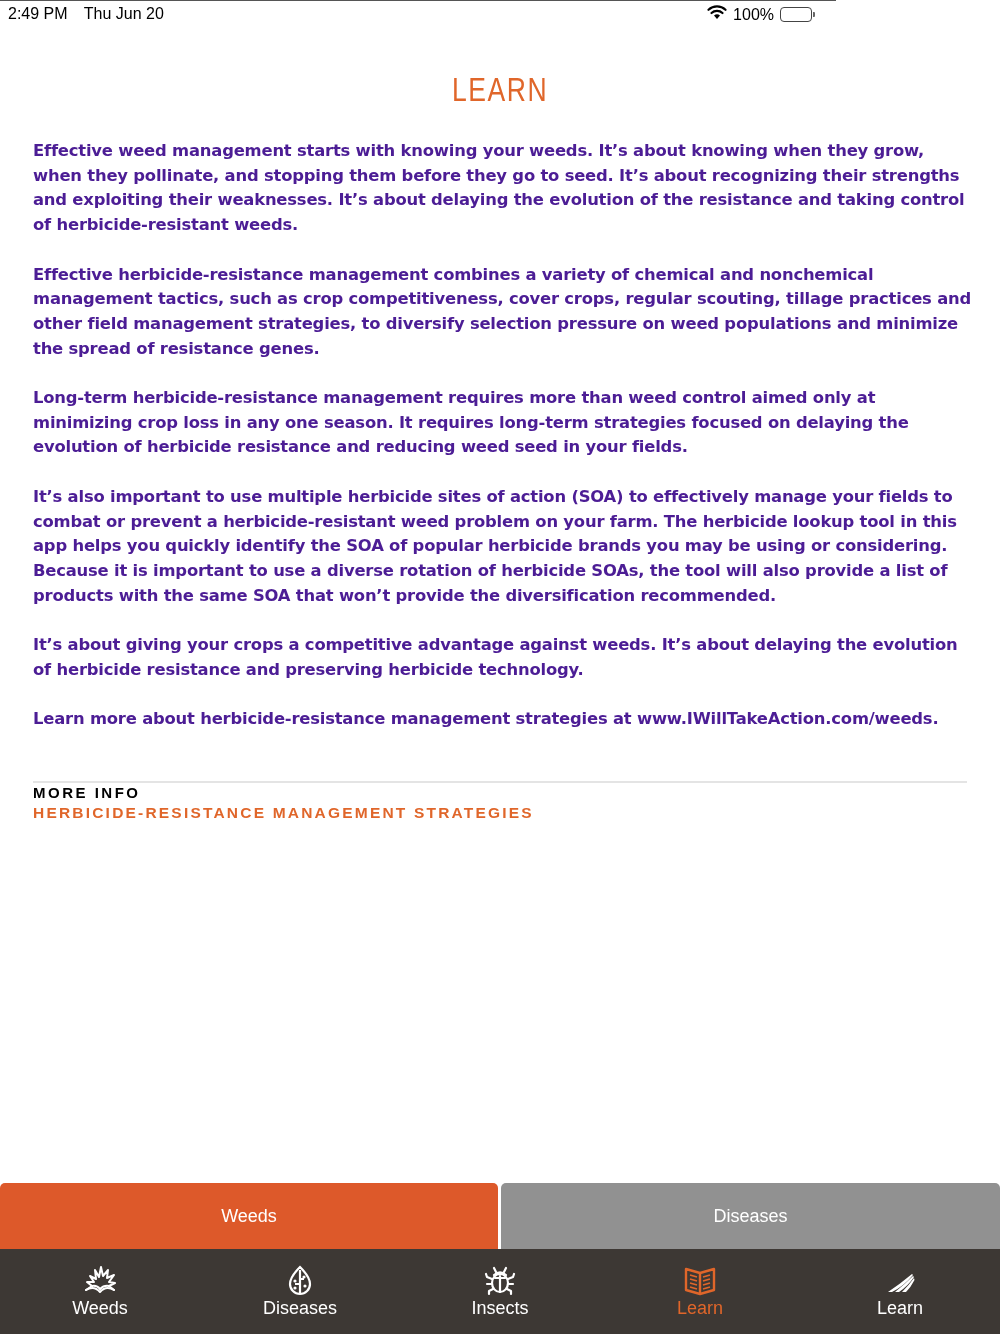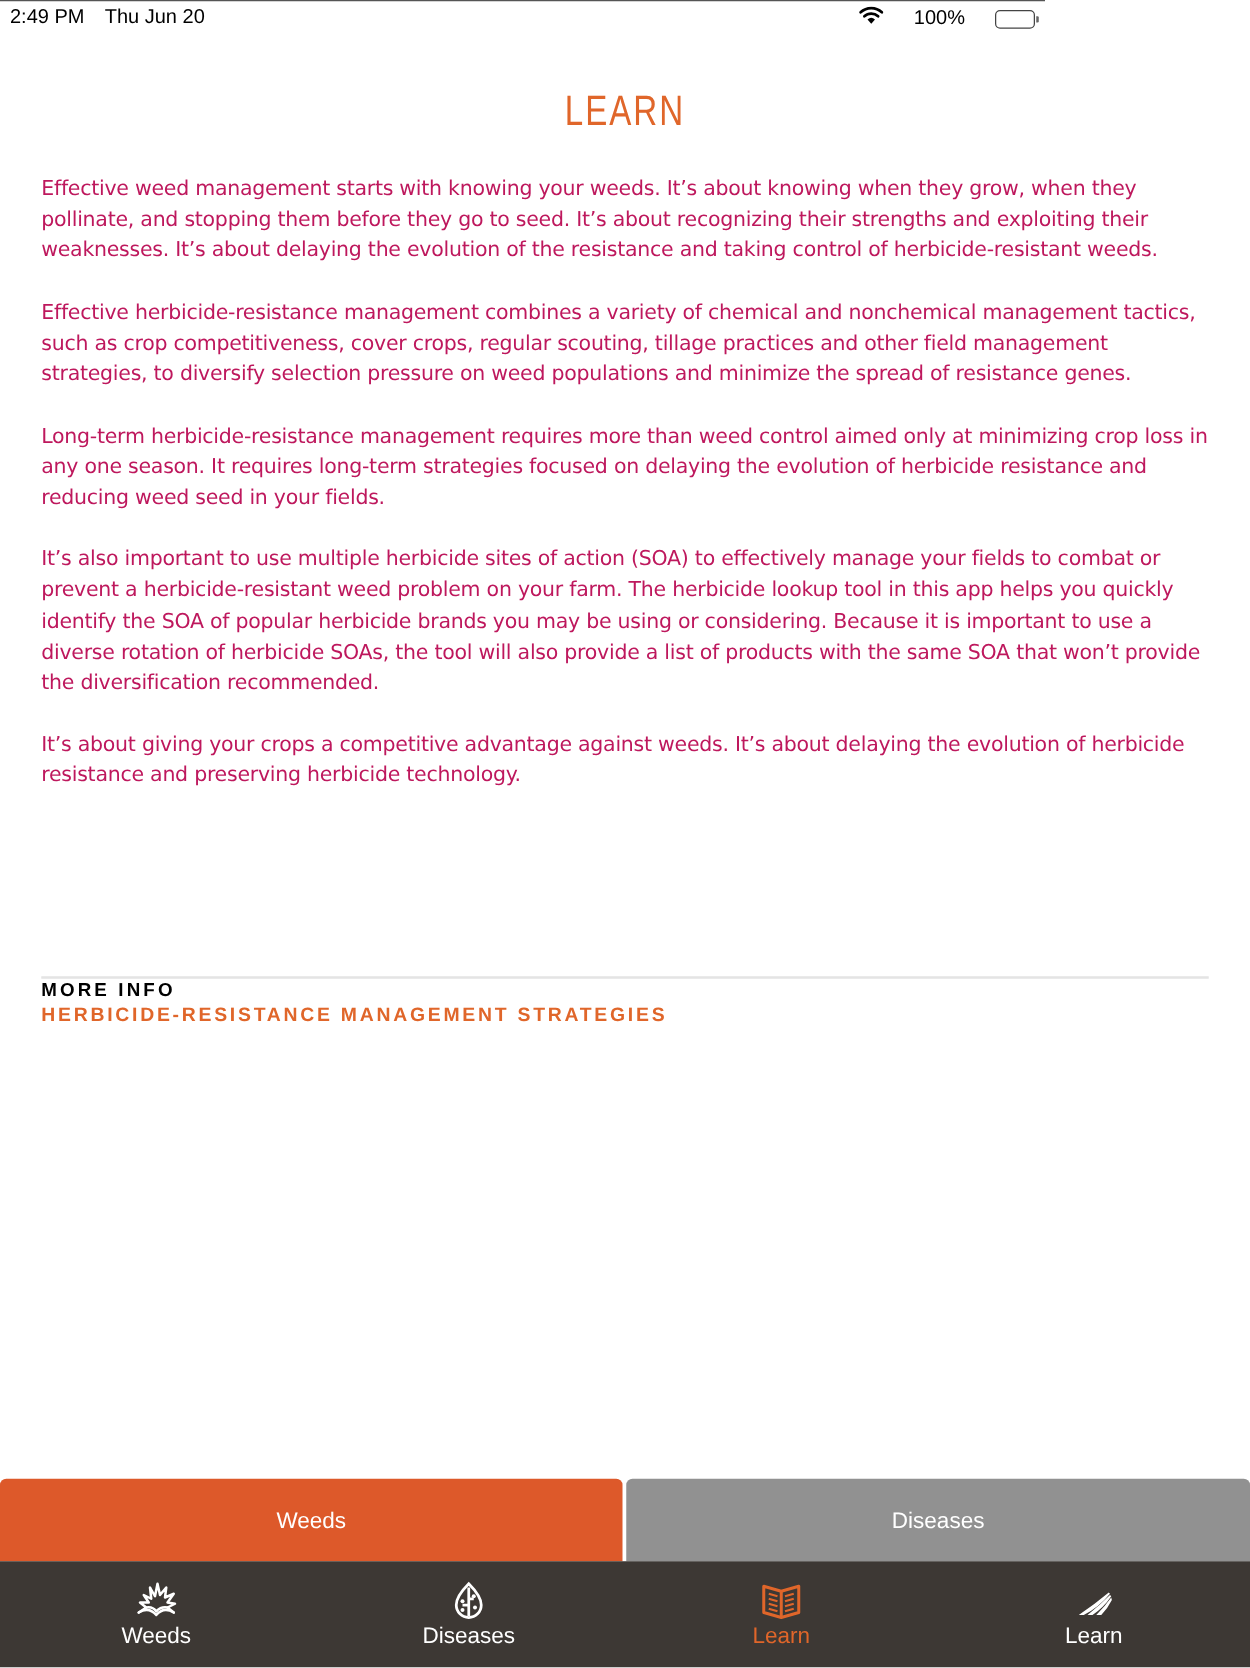--- a/index.html
+++ b/index.html
@@ -6,36 +6,36 @@
     html, body { width: 1000px; height: 1334px; background: #ffffff; overflow: hidden; }
     body { position: relative; font-family: "Liberation Sans", sans-serif; }
 
     .status-bar {
       position: absolute; top: 0; left: 0; width: 836px; height: 28px;
       border-top: 1px solid #555;
       font-family: "Liberation Sans", sans-serif; font-size: 16px; color: #000;
     }
     .status-left { position: absolute; left: 8px; top: 4px; }
     .status-left span { margin-right: 12px; }
-    .status-right { position: absolute; right: 8px; top: 4px; display: flex; align-items: center; gap: 24px; }
+    .status-right { position: absolute; right: 24px; top: 4px; display: flex; align-items: center; gap: 6px; }
     .battery { width: 32px; height: 15px; border: 1.5px solid #444; border-radius: 4px; padding: 1.5px; position: relative; }
     .battery .fill { width: 100%; height: 100%; background: #000; border-radius: 2px; }
     .battery::after { content: ""; position: absolute; right: -4px; top: 4px; width: 2px; height: 5px; background: #666; border-radius: 0 1px 1px 0; }
 
     .page-title {
       position: absolute; top: 70px; left: 0; width: 1000px; text-align: center;
       font-family: "Liberation Sans Narrow", "Liberation Sans", sans-serif;
       font-size: 34px; letter-spacing: 2px; color: #e0662a; font-weight: normal;
       transform: scaleX(0.78); transform-origin: center;
     }
 
     .content {
       position: absolute; top: 139px; left: 33px; width: 940px;
       font-family: "DejaVu Sans", sans-serif; font-size: 16.4px; line-height: 24.7px;
-      color: #be185d; font-weight: 400;
+      color: #4c1d95; font-weight: 700;
     }
     .content p { margin-bottom: 24.7px; letter-spacing: -0.2px; }
 
     .more-info-label {
       position: absolute; top: 784px; left: 33px;
       font-family: "Liberation Sans", sans-serif; font-size: 15px; font-weight: bold;
       letter-spacing: 2.5px; color: #000000;
     }
     .divider { position: absolute; top: 781px; left: 33px; width: 934px; height: 2px; background: #e4e4e4; }
     .link-strategies {
@@ -87,20 +87,21 @@
 </div>
 
 <h1 class="page-title">LEARN</h1>
 
 <div class="content">
   <p>Effective weed management starts with knowing your weeds. It’s about knowing when they grow, when they pollinate, and stopping them before they go to seed. It’s about recognizing their strengths and exploiting their weaknesses. It’s about delaying the evolution of the resistance and taking control of herbicide-resistant weeds.</p>
   <p>Effective herbicide-resistance management combines a variety of chemical and nonchemical management tactics, such as crop competitiveness, cover crops, regular scouting, tillage practices and other field management strategies, to diversify selection pressure on weed populations and minimize the spread of resistance genes.</p>
   <p>Long-term herbicide-resistance management requires more than weed control aimed only at minimizing crop loss in any one season. It requires long-term strategies focused on delaying the evolution of herbicide resistance and reducing weed seed in your fields.</p>
   <p>It’s also important to use multiple herbicide sites of action (SOA) to effectively manage your fields to combat or prevent a herbicide-resistant weed problem on your farm. The herbicide lookup tool in this app helps you quickly identify the SOA of popular herbicide brands you may be using or considering. Because it is important to use a diverse rotation of herbicide SOAs, the tool will also provide a list of products with the same SOA that won’t provide the diversification recommended.</p>
   <p>It’s about giving your crops a competitive advantage against weeds. It’s about delaying the evolution of herbicide resistance and preserving herbicide technology.</p>
+  <p>Learn more about herbicide-resistance management strategies at www.IWillTakeAction.com/weeds.</p>
 </div>
 
 <div class="more-info-label">MORE INFO</div>
 <div class="divider"></div>
 <a class="link-strategies">HERBICIDE-RESISTANCE MANAGEMENT STRATEGIES</a>
 
 <div class="segment-bar">
   <div class="segment weeds">
     <span>Weeds</span>
   </div>
@@ -128,20 +129,38 @@
         <path d="M18 6 L18 29"></path>
         <circle cx="13" cy="17" r="1.6" fill="#ffffff" stroke="none"></circle>
         <circle cx="22" cy="13" r="1.6" fill="#ffffff" stroke="none"></circle>
         <circle cx="23" cy="22" r="1.6" fill="#ffffff" stroke="none"></circle>
         <circle cx="13" cy="24" r="1.6" fill="#ffffff" stroke="none"></circle>
         <path d="M18 15 L22 15 M18 20 L13 20"></path>
       </svg>
     </span>
     <span class="tab-label">Diseases</span>
   </div>
+  <div class="tab">
+    <span>
+      <svg viewBox="0 0 36 32" fill="none" stroke="#ffffff" stroke-width="2.2" stroke-linecap="round" stroke-linejoin="round">
+        <ellipse cx="18" cy="19" rx="8" ry="9"></ellipse>
+        <path d="M12 11 Q18 6 24 11"></path>
+        <path d="M18 12 L18 28"></path>
+        <path d="M13 14 L23 14"></path>
+        <path d="M14 8 L12 4 M22 8 L24 4"></path>
+        <path d="M10 15 L5 13 L4 10"></path>
+        <path d="M26 15 L31 13 L32 10"></path>
+        <path d="M10 20 L5 20"></path>
+        <path d="M26 20 L31 20"></path>
+        <path d="M11 25 L7 27 L7 30"></path>
+        <path d="M25 25 L29 27 L29 30"></path>
+      </svg>
+    </span>
+    <span class="tab-label">Insects</span>
+  </div>
   <div class="tab active">
     <span>
       <svg viewBox="0 0 36 32" fill="none" stroke="#e0662a" stroke-width="2.4" stroke-linejoin="round">
         <path d="M4 5 L18 9 L32 5 L32 26 L18 30 L4 26 Z"></path>
         <path d="M18 9 L18 30"></path>
         <path d="M8 11 L15 13 M8 15 L15 17 M8 19 L15 21 M8 23 L15 25" stroke-width="1.8"></path>
         <path d="M28 11 L21 13 M28 15 L21 17 M28 19 L21 21 M28 23 L21 25" stroke-width="1.8"></path>
       </svg>
     </span>
     <span class="tab-label">Learn</span>

